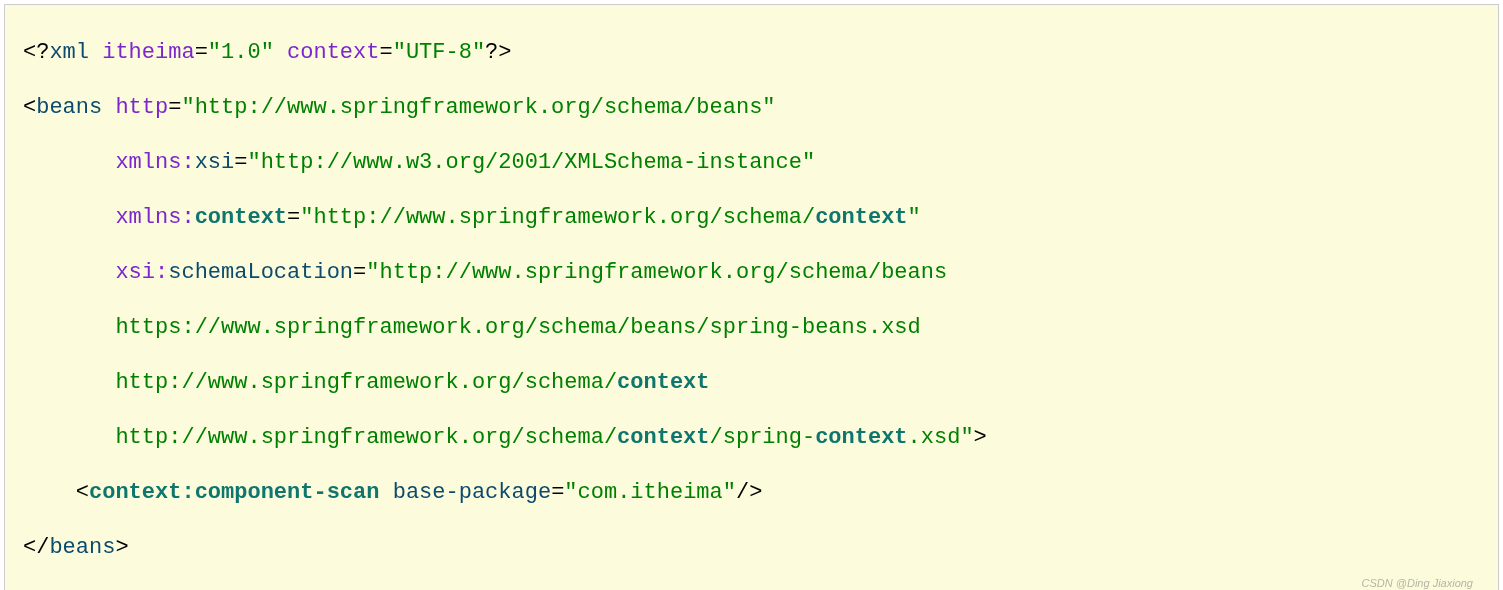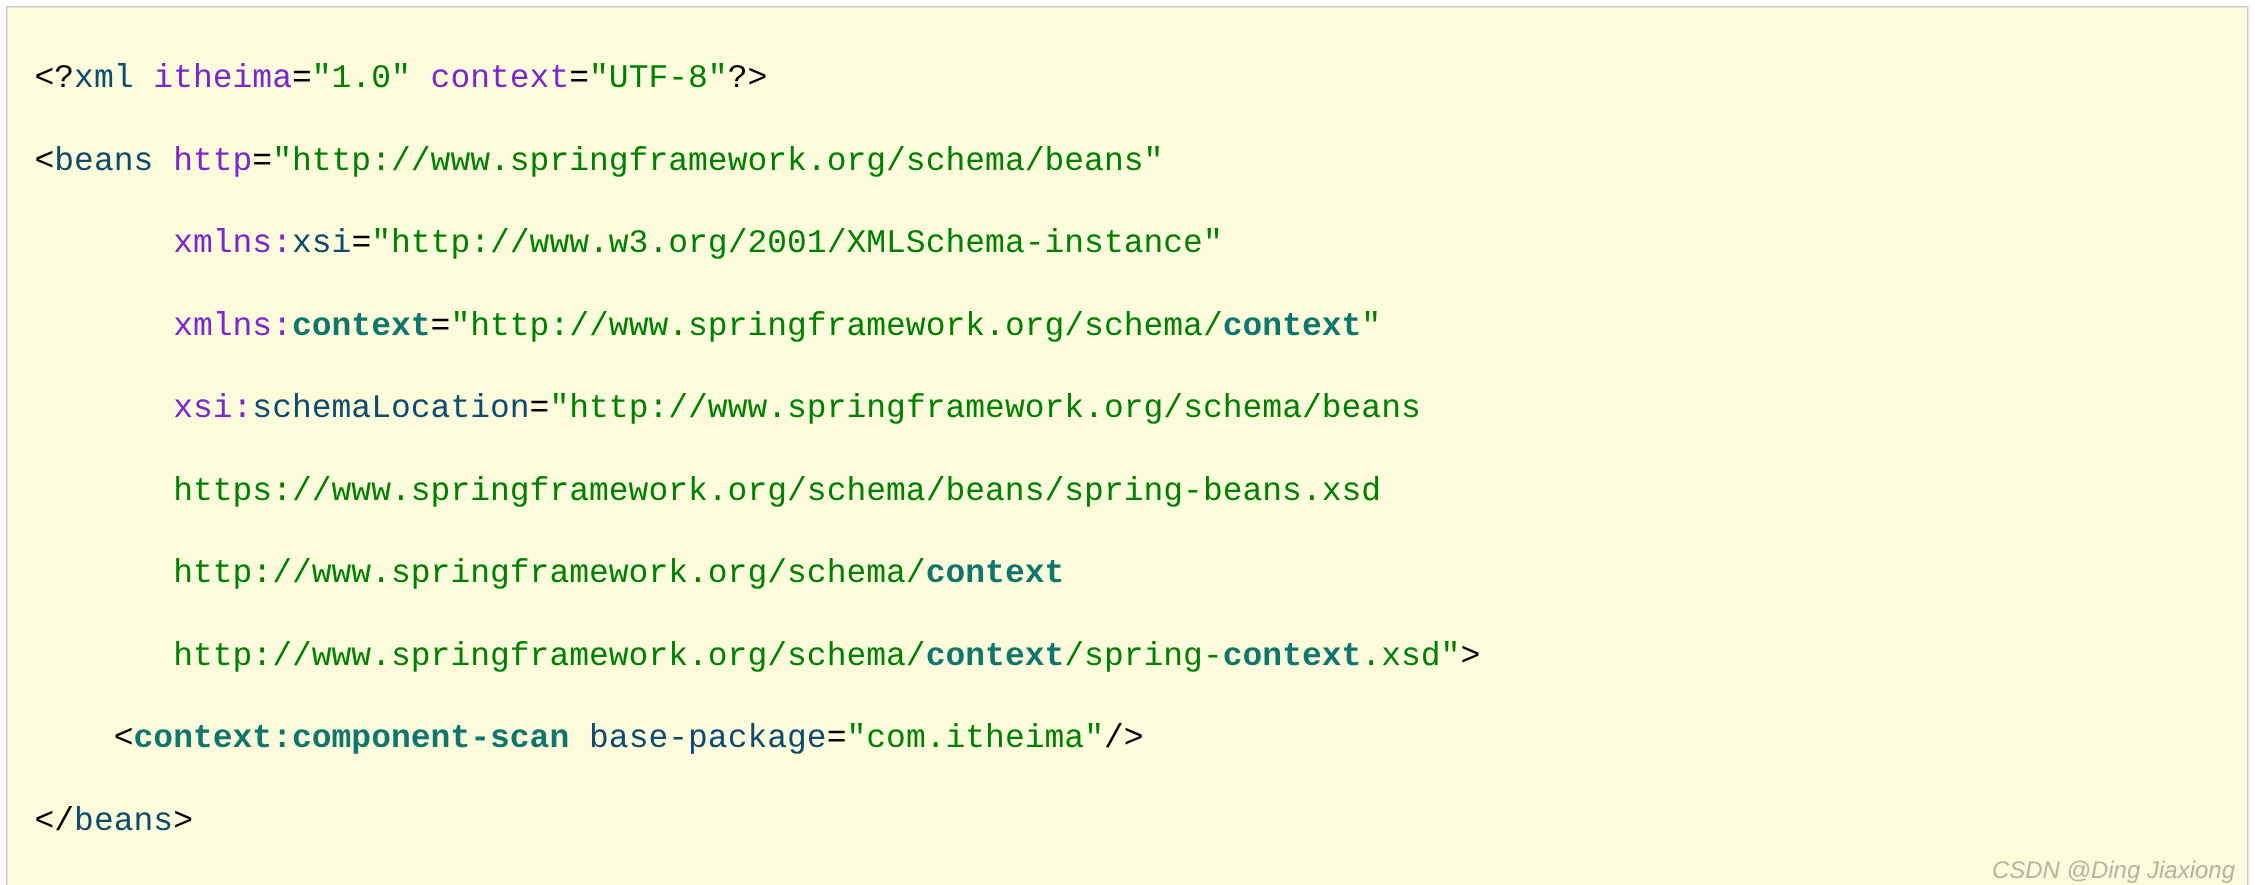--- a/index.html
+++ b/index.html
@@ -21,24 +21,24 @@
     white-space: pre;
     position: relative;
   }
   .punct { color: #000000; }
   .pi    { color: #0c4a6e; }       
   .attr  { color: #7d26cd; }       
   .str   { color: #008000; }
   .kw    { color: #0f766e; font-weight: bold; } 
   .watermark {
     position: absolute;
-    right: 8px;
+    right: 25px;
     bottom: 4px;
     font-family: Arial, sans-serif;
-    font-size: 16px;
+    font-size: 11px;
     color: rgba(120,120,120,0.55);
     font-style: italic;
     line-height: 1;
   }
 </style>
 </head>
 <body>
 
 <div class="code-block"><span><span class="punct">&lt;?</span><span class="pi">xml</span><span class="punct"> </span><span class="attr">itheima</span><span class="punct">=</span><span class="str">"1.0"</span><span class="punct"> </span><span class="attr">context</span><span class="punct">=</span><span class="str">"UTF-8"</span><span class="punct">?&gt;</span></span>
 <span><span class="punct">&lt;</span><span class="pi">beans</span><span class="punct"> </span><span class="attr">http</span><span class="punct">=</span><span class="str">"http://www.springframework.org/schema/beans"</span></span>

